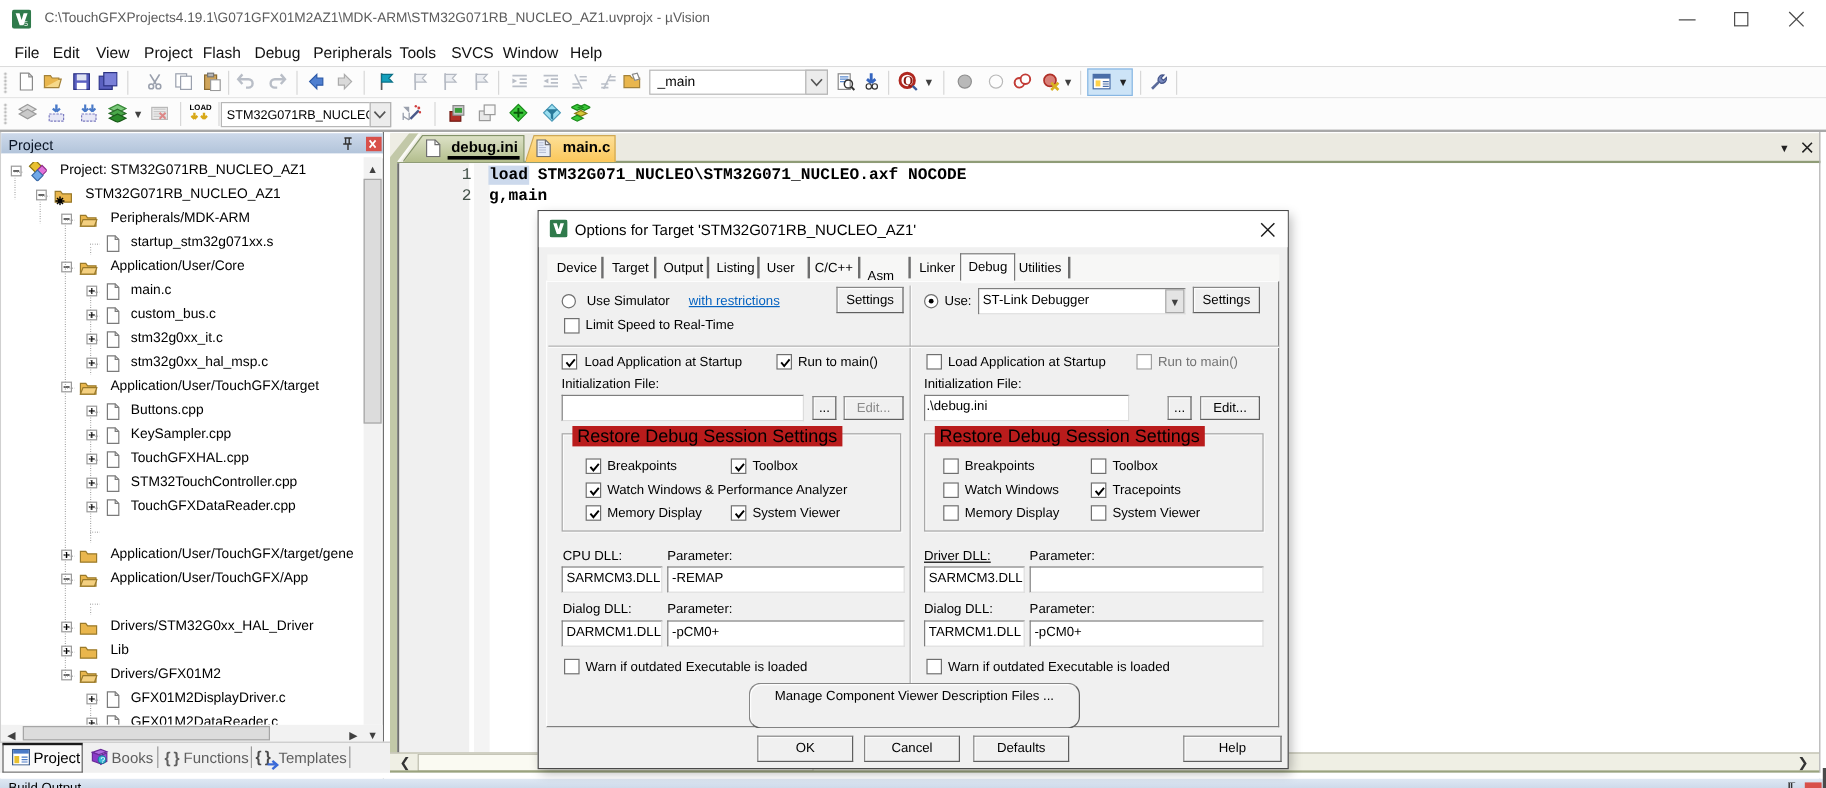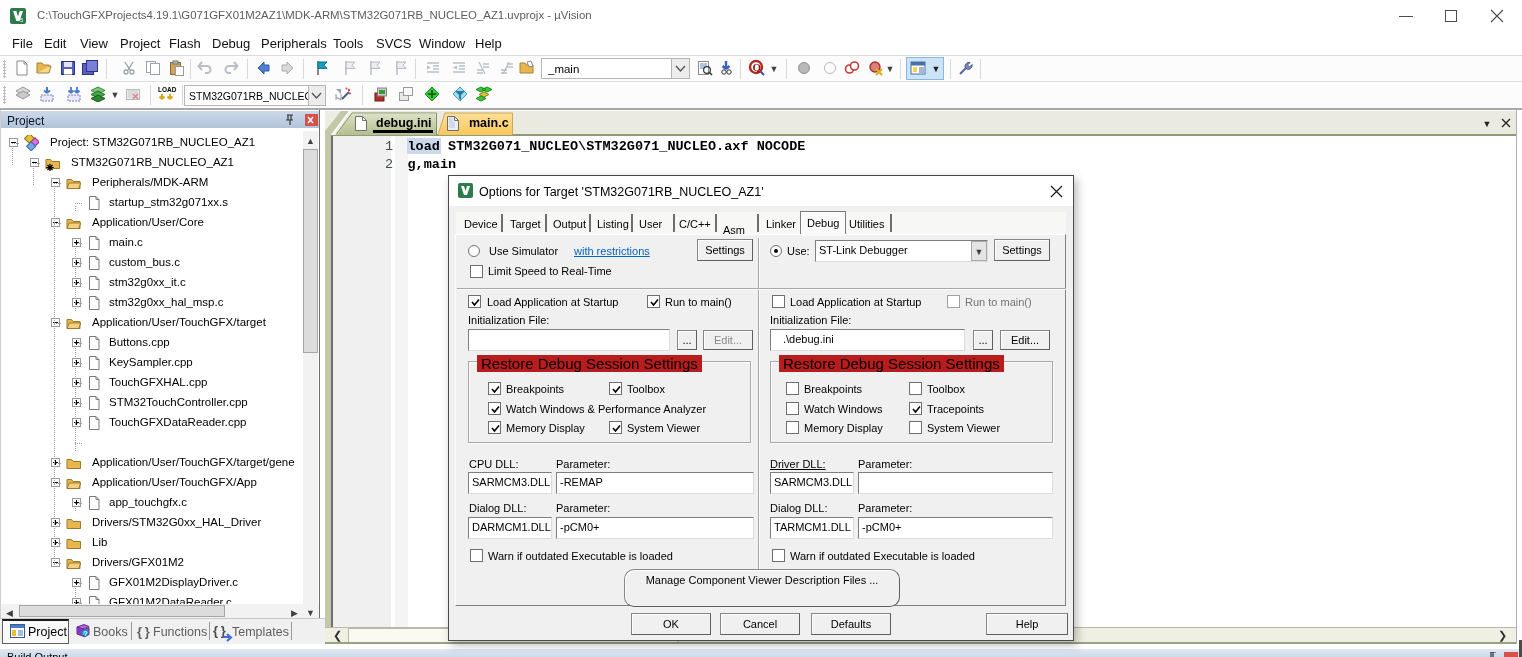--- a/index.html
+++ b/index.html
@@ -448,31 +448,20 @@
 </div>
 <div class="trow" style="left:0;top:341px;width:302px">
 <div class="pm" style="left:50px;top:5px">
           <i></i>
         </div>
 <svg class="abs" style="left:65px;top:2px" width="16" height="16">
           <path d="M1 13.5 V4.5 h4.5 l1.5 2 H14 v7 z" fill="#e9b64d" stroke="#9a7a2a"></path>
           <path d="M1 13.5 l2.2 -5.5 h11.5 l-2 5.5 z" fill="#f4d080" stroke="#9a7a2a"></path>
         </svg>
 <span class="abs" style="left:91px;top:3px">Application/User/TouchGFX/App</span>
-</div>
-<div class="trow" style="left:0;top:361px;width:302px">
-<div class="pm" style="left:71px;top:5px">
-          <i></i>
-          <b></b>
-        </div>
-<svg class="abs" style="left:86px;top:2px" width="16" height="16">
-          <path d="M2.5 1.5 h6.5 l3 3 v10 h-9.5 z" fill="#fff" stroke="#7b7b7b"></path>
-          <path d="M9 1.5 v3 h3" fill="none" stroke="#7b7b7b"></path>
-        </svg>
-<span class="abs" style="left:108px;top:3px">app_touchgfx.c</span>
 </div>
 <div class="trow" style="left:0;top:381px;width:302px">
 <div class="pm" style="left:50px;top:5px">
           <i></i>
           <b></b>
         </div>
 <svg class="abs" style="left:65px;top:2px" width="16" height="16">
           <path d="M1 13.5 V4.5 h4.5 l1.5 2 H14.5 v7 z" fill="#e9b64d" stroke="#9a7a2a"></path>
         </svg>
 <span class="abs" style="left:91px;top:3px">Drivers/STM32G0xx_HAL_Driver</span>
@@ -758,21 +747,21 @@
 <div class="d" style="left:338px;top:69px;">Use:</div>
 <div class="inp" style="left:366px;top:64px;width:173px;height:22px;line-height:18px;padding-left:3px">ST-Link Debugger</div>
 <div class="abs" style="left:522px;top:65px;width:16px;height:20px;background:#e4e4e4;border:1px solid #a9a9a9"></div>
 <div class="arr" style="left:522px;top:71px;width:16px">▼</div>
 <div class="btn" style="left:545px;top:63px;width:56px;height:22px;line-height:20px;">Settings</div>
 <div class="cb" style="left:323px;top:119px;border-color:#6f6f6f"></div>
 <div class="d" style="left:341px;top:120px;">Load Application at Startup</div>
 <div class="cb" style="left:498px;top:119px;border-color:#a0a0a0"></div>
 <div class="d" style="left:516px;top:120px;"><span class="gray">Run to main()</span></div>
 <div class="d" style="left:321px;top:138px;">Initialization File:</div>
-<div class="inp" style="left:321px;top:153px;width:195px;height:22px;line-height:18px;padding-left:12px">.\debug.ini</div>
+<div class="inp" style="left:321px;top:153px;width:171px;height:22px;line-height:18px;padding-left:1px">.\debug.ini</div>
 <div class="btn" style="left:524px;top:154px;width:20px;height:20px;line-height:18px;">...</div>
 <div class="btn" style="left:551px;top:154px;width:50px;height:20px;line-height:18px;">Edit...</div>
 <div class="gb" style="left:321px;top:185px;width:283px;height:82px"></div>
 <div class="gbl" style="left:330px;top:179px">Restore Debug Session Settings</div>
 <div class="cb" style="left:337px;top:206px;border-color:#6f6f6f"></div>
 <div class="d" style="left:355px;top:207px;">Breakpoints</div>
 <div class="cb" style="left:460px;top:206px;border-color:#6f6f6f"></div>
 <div class="d" style="left:478px;top:207px;">Toolbox</div>
 <div class="cb" style="left:337px;top:226px;border-color:#6f6f6f"></div>
 <div class="d" style="left:355px;top:227px;">Watch Windows</div>

